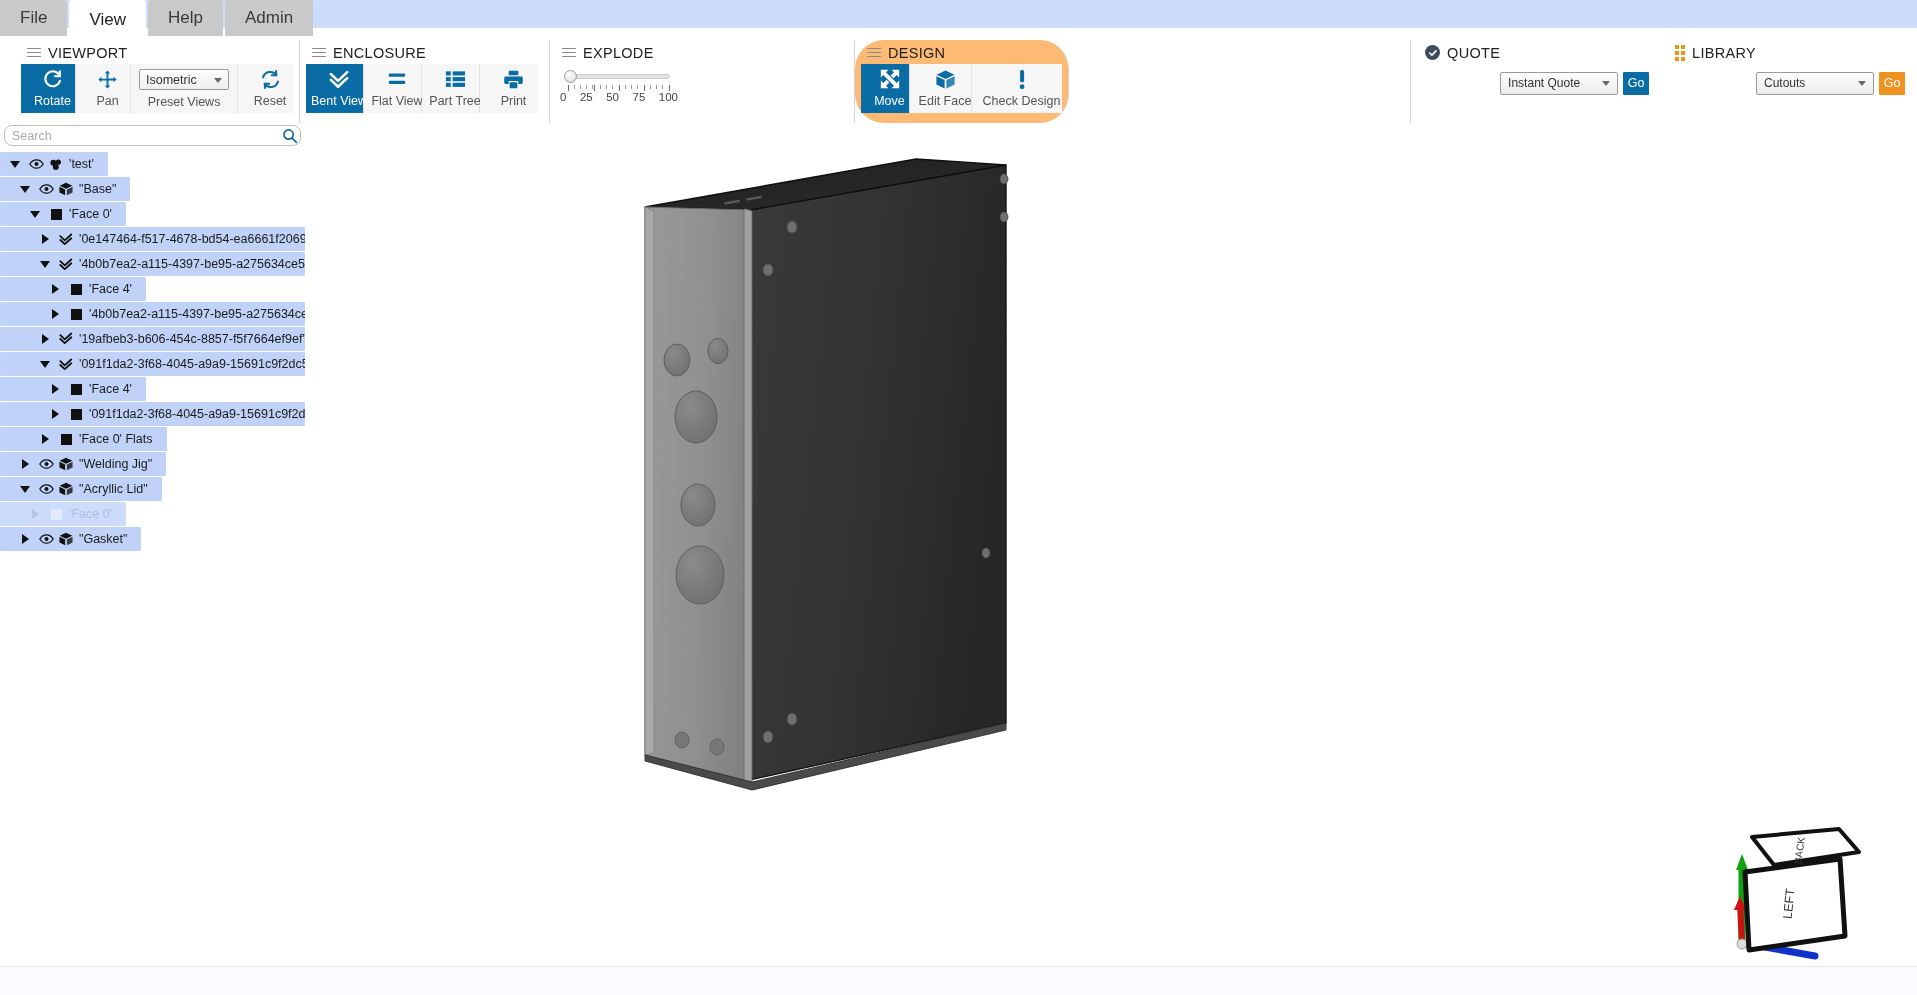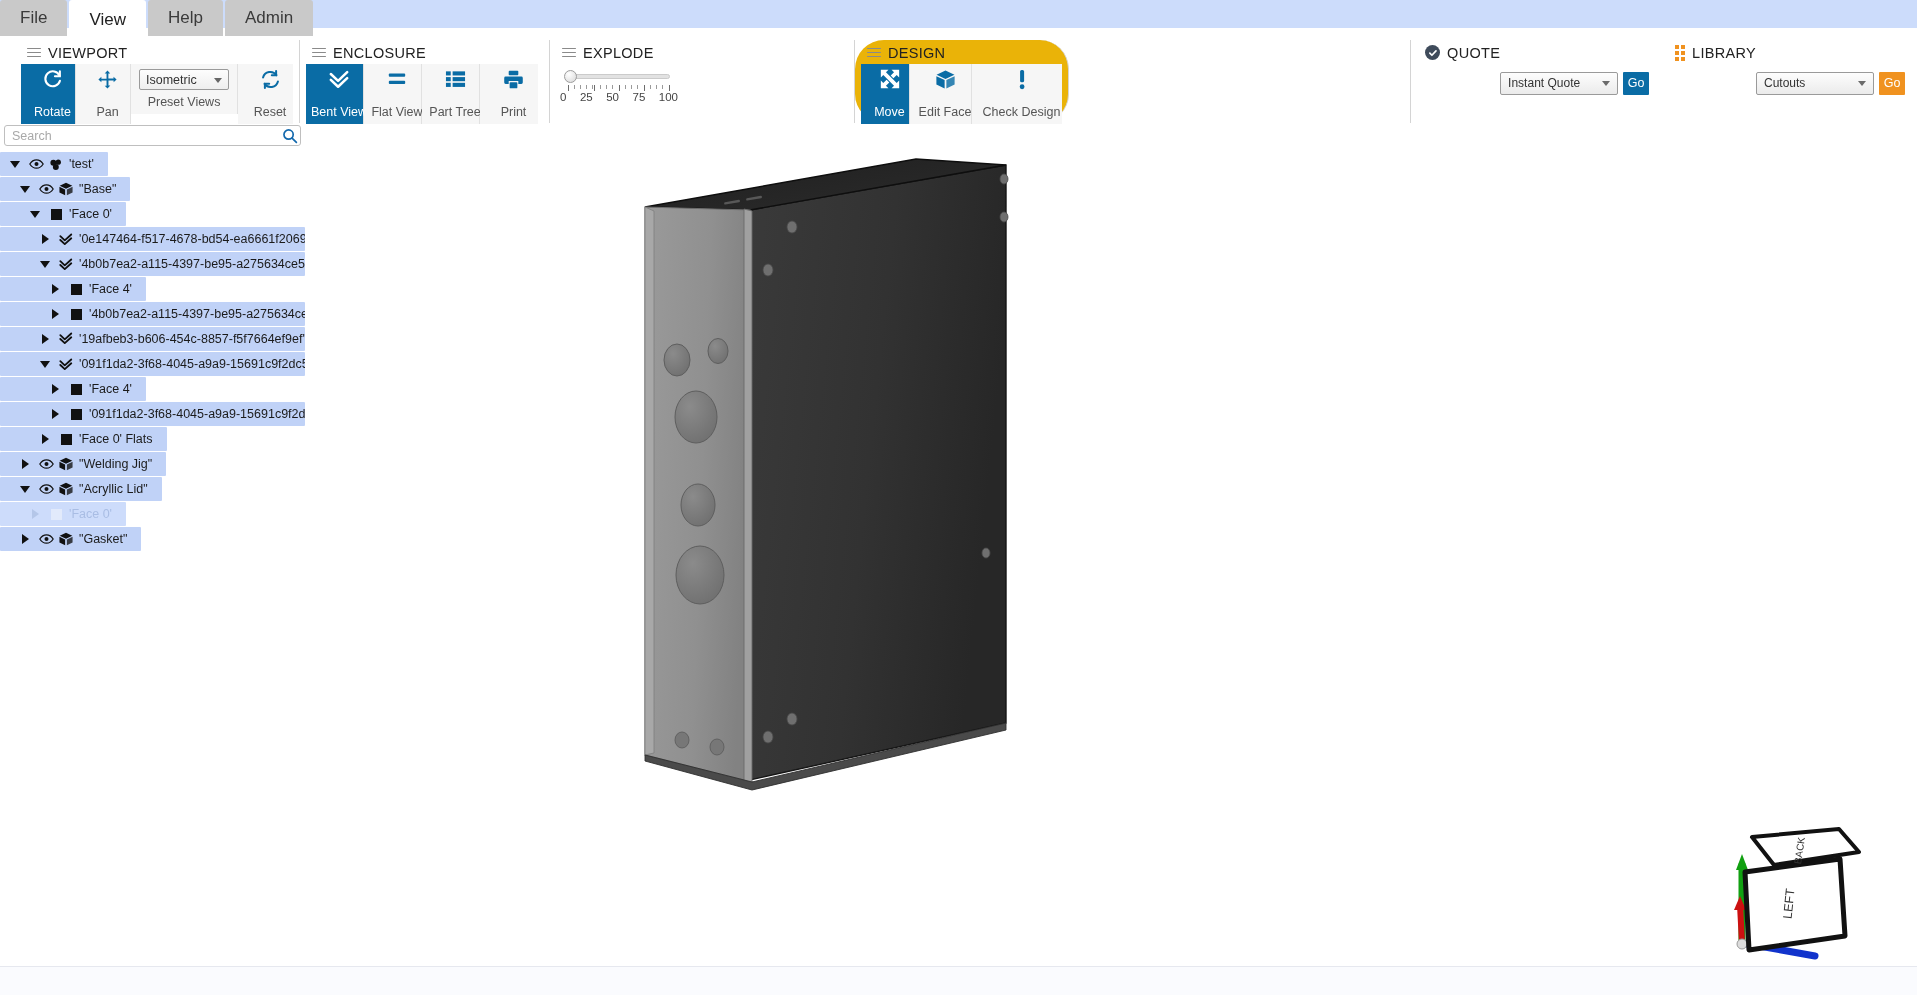--- a/index.html
+++ b/index.html
@@ -33,34 +33,34 @@
     background: #ffffff;
     display: flex; align-items: stretch;
   }
   .ribbon-left { display: flex; align-items: stretch; }
   .rgroup {
     position: relative;
     border-right: 1px solid #d4d4d4;
     padding: 0 0 0 0;
     display: flex; flex-direction: column;
   }
-  .rgroup.highlight { background: #eab308; border-radius: 29px; }
+  .rgroup.highlight { background: #fdba74; border-radius: 29px; }
   .rgroup-title {
     display: flex; align-items: center; gap: 7px;
     font-size: 14.5px; color: #222; letter-spacing: .3px;
     padding: 6px 0 5px 12px; height: 24px;
   }
   .hamburger { display: inline-block; width: 14px; }
   .hamburger i { display: block; height: 1.6px; background: #8a8a8a; margin: 2.4px 0; border-radius: 1px; }
   .rgroup-body { display: flex; align-items: flex-start; padding: 0 6px 0 6px; gap: 0; }
 
   .rbtn {
     width: 58px; min-height: 47px;
     display: flex; flex-direction: column; align-items: center; justify-content: center;
-    gap: 15px; cursor: pointer; background: #f6f6f6;
+    gap: 4px; cursor: pointer; background: #f6f6f6;
     border-right: 1px solid #e1e1e1;
     padding: 4px 2px 5px 11px;
   }
   .rbtn:last-child { border-right: none; }
   .rbtn .ic { color: #0a6ca5; display: flex; align-items: center; justify-content: center; height: 22px; }
   .rbtn .lbl { font-size: 12.5px; color: #555; white-space: nowrap; }
   .rbtn.sel { background: #0a6ca5; }
   .rbtn.sel .ic { color: #ffffff; }
   .rbtn.sel .lbl { color: #ffffff; }
   .rbtn.xwide { width: 90px; }
@@ -140,21 +140,21 @@
 
   
   .sidebar {
     position: absolute; top: 123px; left: 0; width: 305px; height: 872px;
     background: transparent; overflow: hidden;
   }
   .search-row { padding: 2px 4px 4px 4px; position: relative; }
   .search-input {
     width: 297px; height: 21px; border: 1px solid #bfbfbf; background: #fff;
     font-size: 12.5px; color: #333; padding-left: 7px; outline: none;
-    font-family: "Liberation Sans", sans-serif; border-radius: 3px;
+    font-family: "Liberation Sans", sans-serif; border-radius: 8px;
   }
   .search-input::placeholder { color: #a9a9a9; }
   .search-icon {
     position: absolute; right: 6px; top: 3px; width: 19px; height: 19px;
     display: flex; align-items: center; justify-content: center; cursor: pointer;
   }
   .tree { padding-top: 2px; }
   .tnode {
     position: relative; height: 24px; display: flex; align-items: center;
     background: #c0d2f7; margin-bottom: 1px; cursor: pointer;

